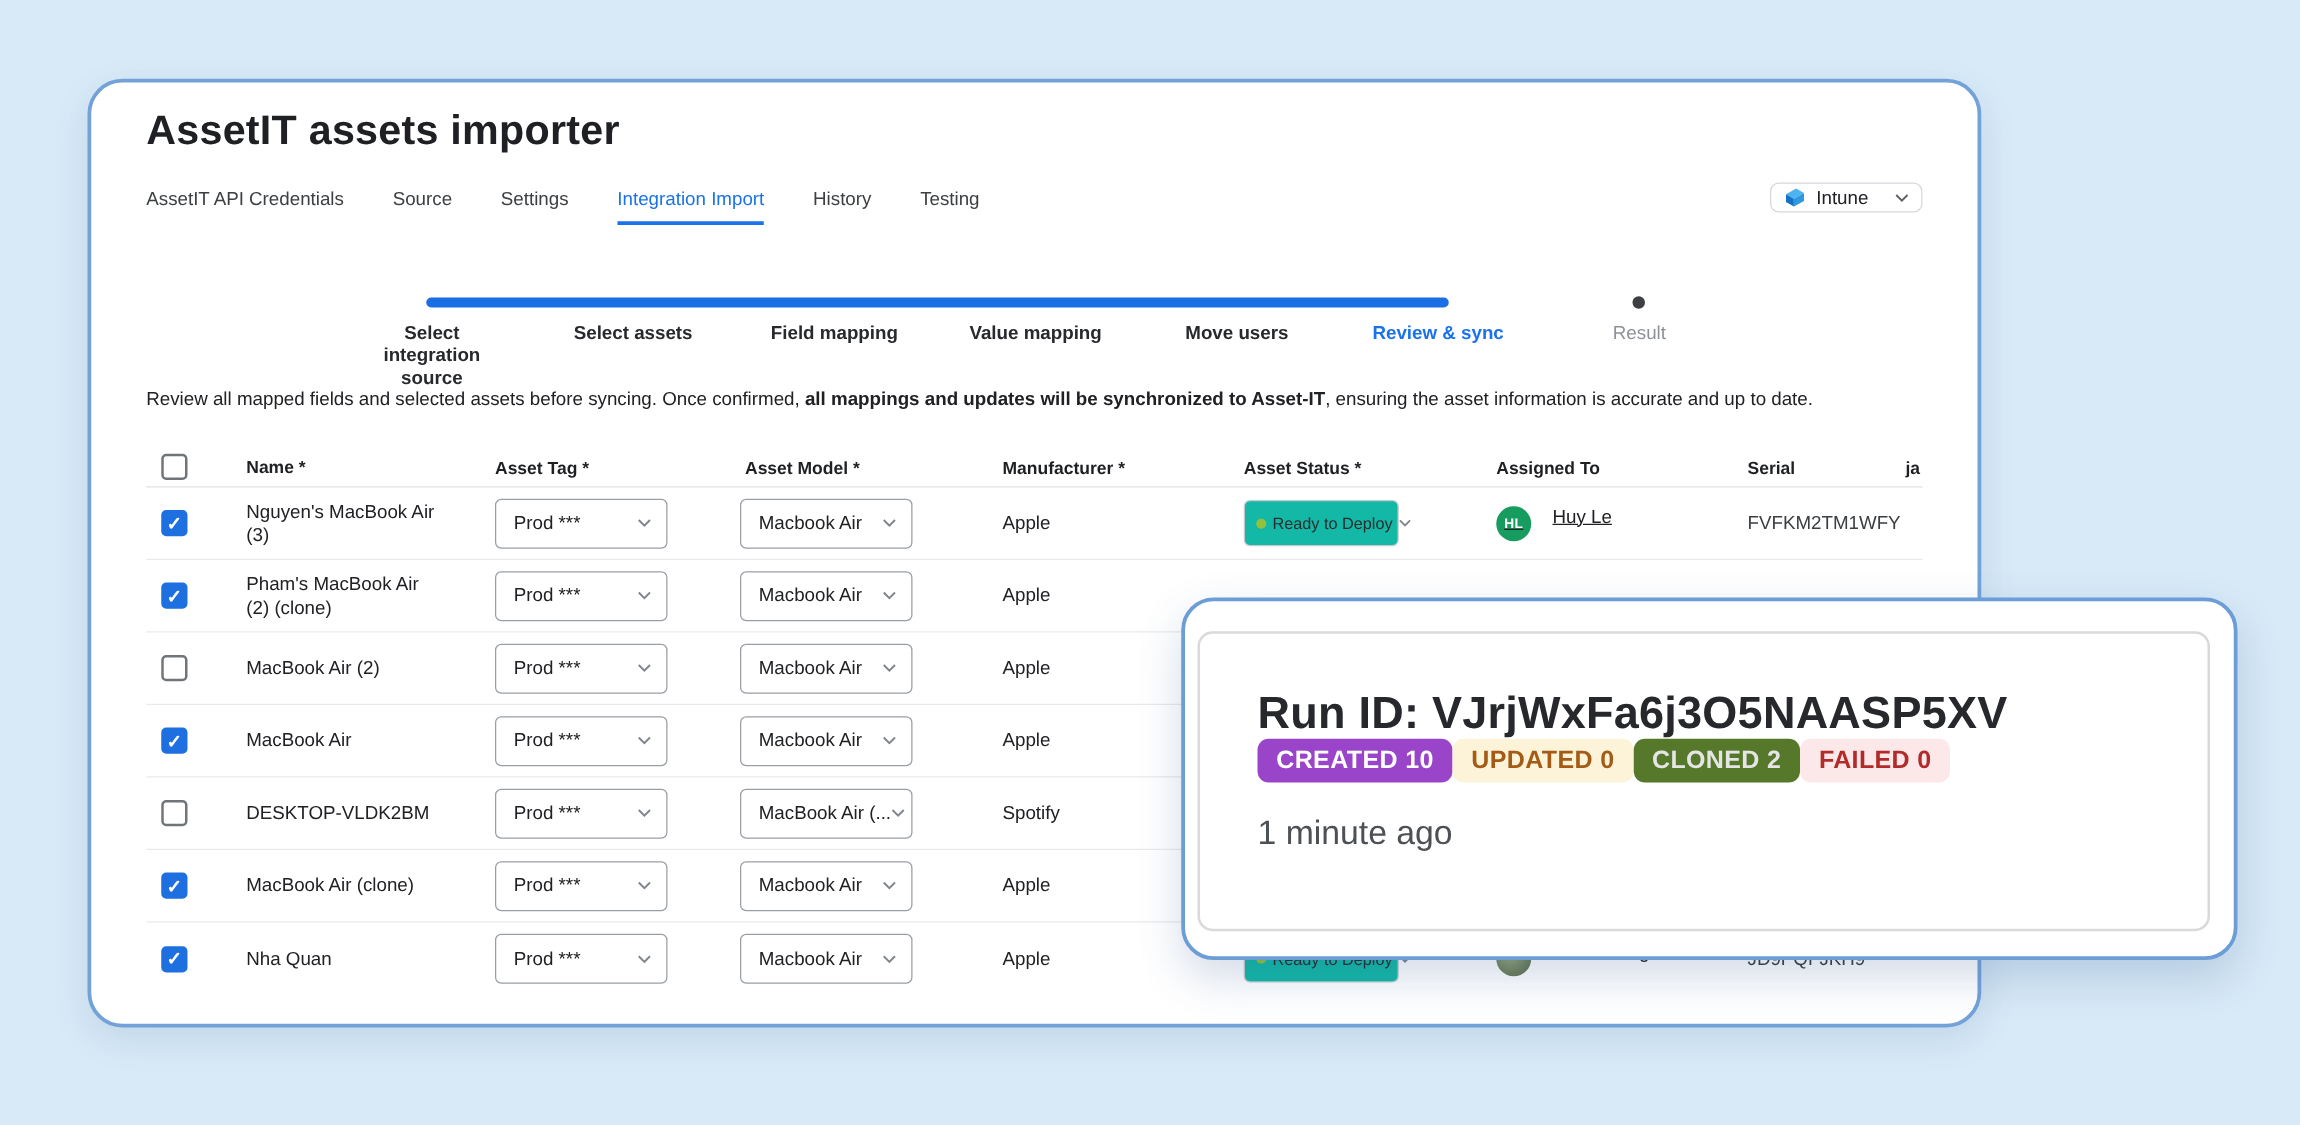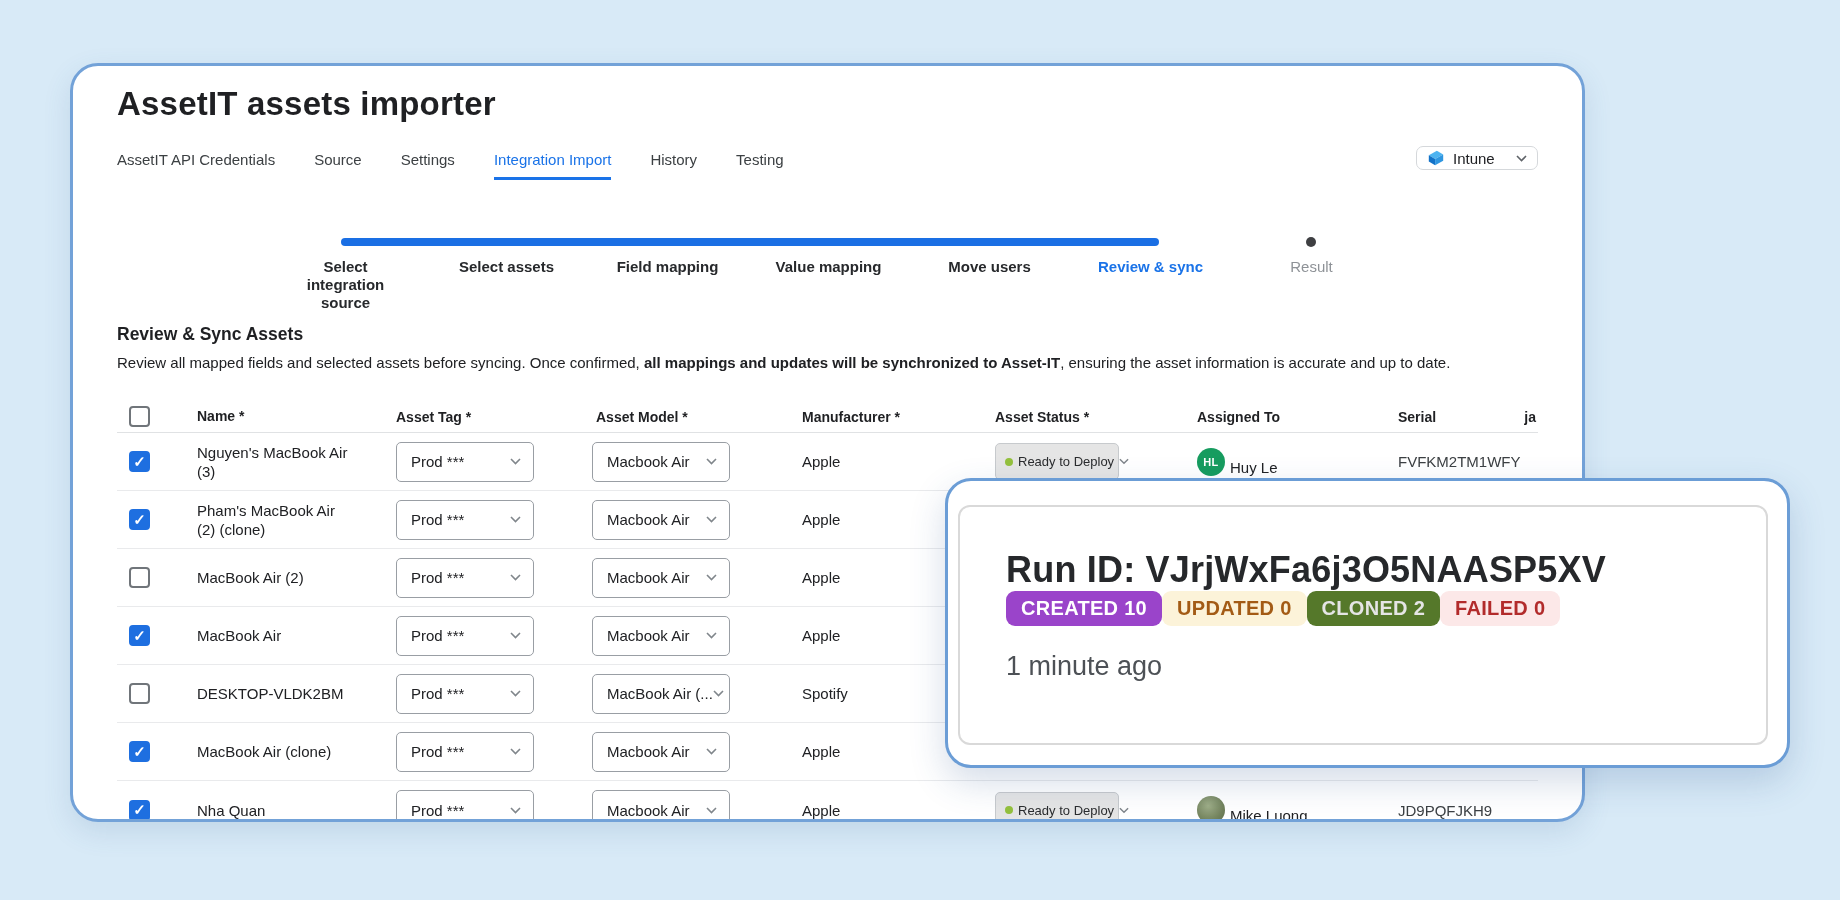--- a/index.html
+++ b/index.html
@@ -49,27 +49,27 @@
 
   .checkbox { width:21px; height:21px; border:2px solid #70757a; border-radius:4px; background:#fff; cursor:pointer; display:block; }
   .checkbox.checked { background:#1e6fe0; border-color:#1e6fe0; }
   .checkbox.checked::after { content:'✓'; color:#fff; font-size:15px; font-weight:bold;
                              display:flex; align-items:center; justify-content:center; height:100%; }
 
   .select { width:138px; height:40px; border:1px solid #999ea4; border-radius:5px; background:#fff;
             display:flex; align-items:center; justify-content:space-between; padding:0 12px 0 14px;
             font-size:15px; color:#202124; cursor:pointer; margin-left:8px; white-space:nowrap; overflow:hidden; }
   .c-model .select { margin-left:4px; }
-  .status-select { width:124px; height:37px; border:1px solid #c7cacd; border-radius:5px; background:#e5e5e5;
+  .status-select { width:124px; height:37px; border:1px solid #c7cacd; border-radius:5px; background:#14b8a6;
                    display:flex; align-items:center; gap:5px; padding:0 9px; font-size:13px; color:#2a2c2e;
                    cursor:pointer; margin-left:7px; white-space:nowrap; }
   .status-dot { width:8px; height:8px; border-radius:50%; background:#94c13d; flex:none; }
   .status-select .chev { width:10px; }
 
-  .c-assigned { display:flex; align-items:flex-end; gap:5px; padding-left:10px; }
+  .c-assigned { display:flex; align-items:flex-start; gap:17px; padding-left:10px;text-decoration:underline; }
   .avatar { width:28px; height:28px; border-radius:50%; flex:none; }
   .avatar-initials { background:#169c5f; color:#fff; font-size:11px; font-weight:bold;
                      display:flex; align-items:center; justify-content:center; letter-spacing:.3px; }
   .avatar-img { background:radial-gradient(circle at 40% 35%, #9fae88, #72825c 60%, #59684a); }
 
   
   .popup { position:absolute; left:945px; top:478px; width:845px; height:290px; background:#fff;
            border:3px solid #6b9dd6; border-radius:26px; box-shadow:0 14px 36px rgba(40,80,140,.20); z-index:10; }
   .popup-card { position:absolute; left:10px; top:24px; right:19px; bottom:20px;
                 border:2px solid #d9d9d9; border-radius:12px; padding:42px 0 0 46px; background:#fff; }
@@ -114,21 +114,20 @@
         <div class="step done"><span>Select integration source</span></div>
         <div class="step done"><span>Select assets</span></div>
         <div class="step done"><span>Field mapping</span></div>
         <div class="step done"><span>Value mapping</span></div>
         <div class="step done"><span>Move users</span></div>
         <div class="step current"><span>Review &amp; sync</span></div>
         <div class="step pending"><span>Result</span></div>
       </div>
     </div>
 
-    <div class="heading">Review &amp; Sync Assets</div>
     <p class="desc"><span>Review all mapped fields and selected assets before syncing. Once confirmed, </span><b>all mappings and updates will be synchronized to Asset-IT</b><span>, ensuring the asset information is accurate and up to date.</span></p>
 
     <div class="table">
       <div class="t-head">
         <div class="c-check">
             <span class="checkbox"></span>
           </div>
         <div class="c-name">Name *</div>
         <div style="padding-left:8px">Asset Tag *</div>
         <div style="padding-left:8px">Asset Model *</div>

